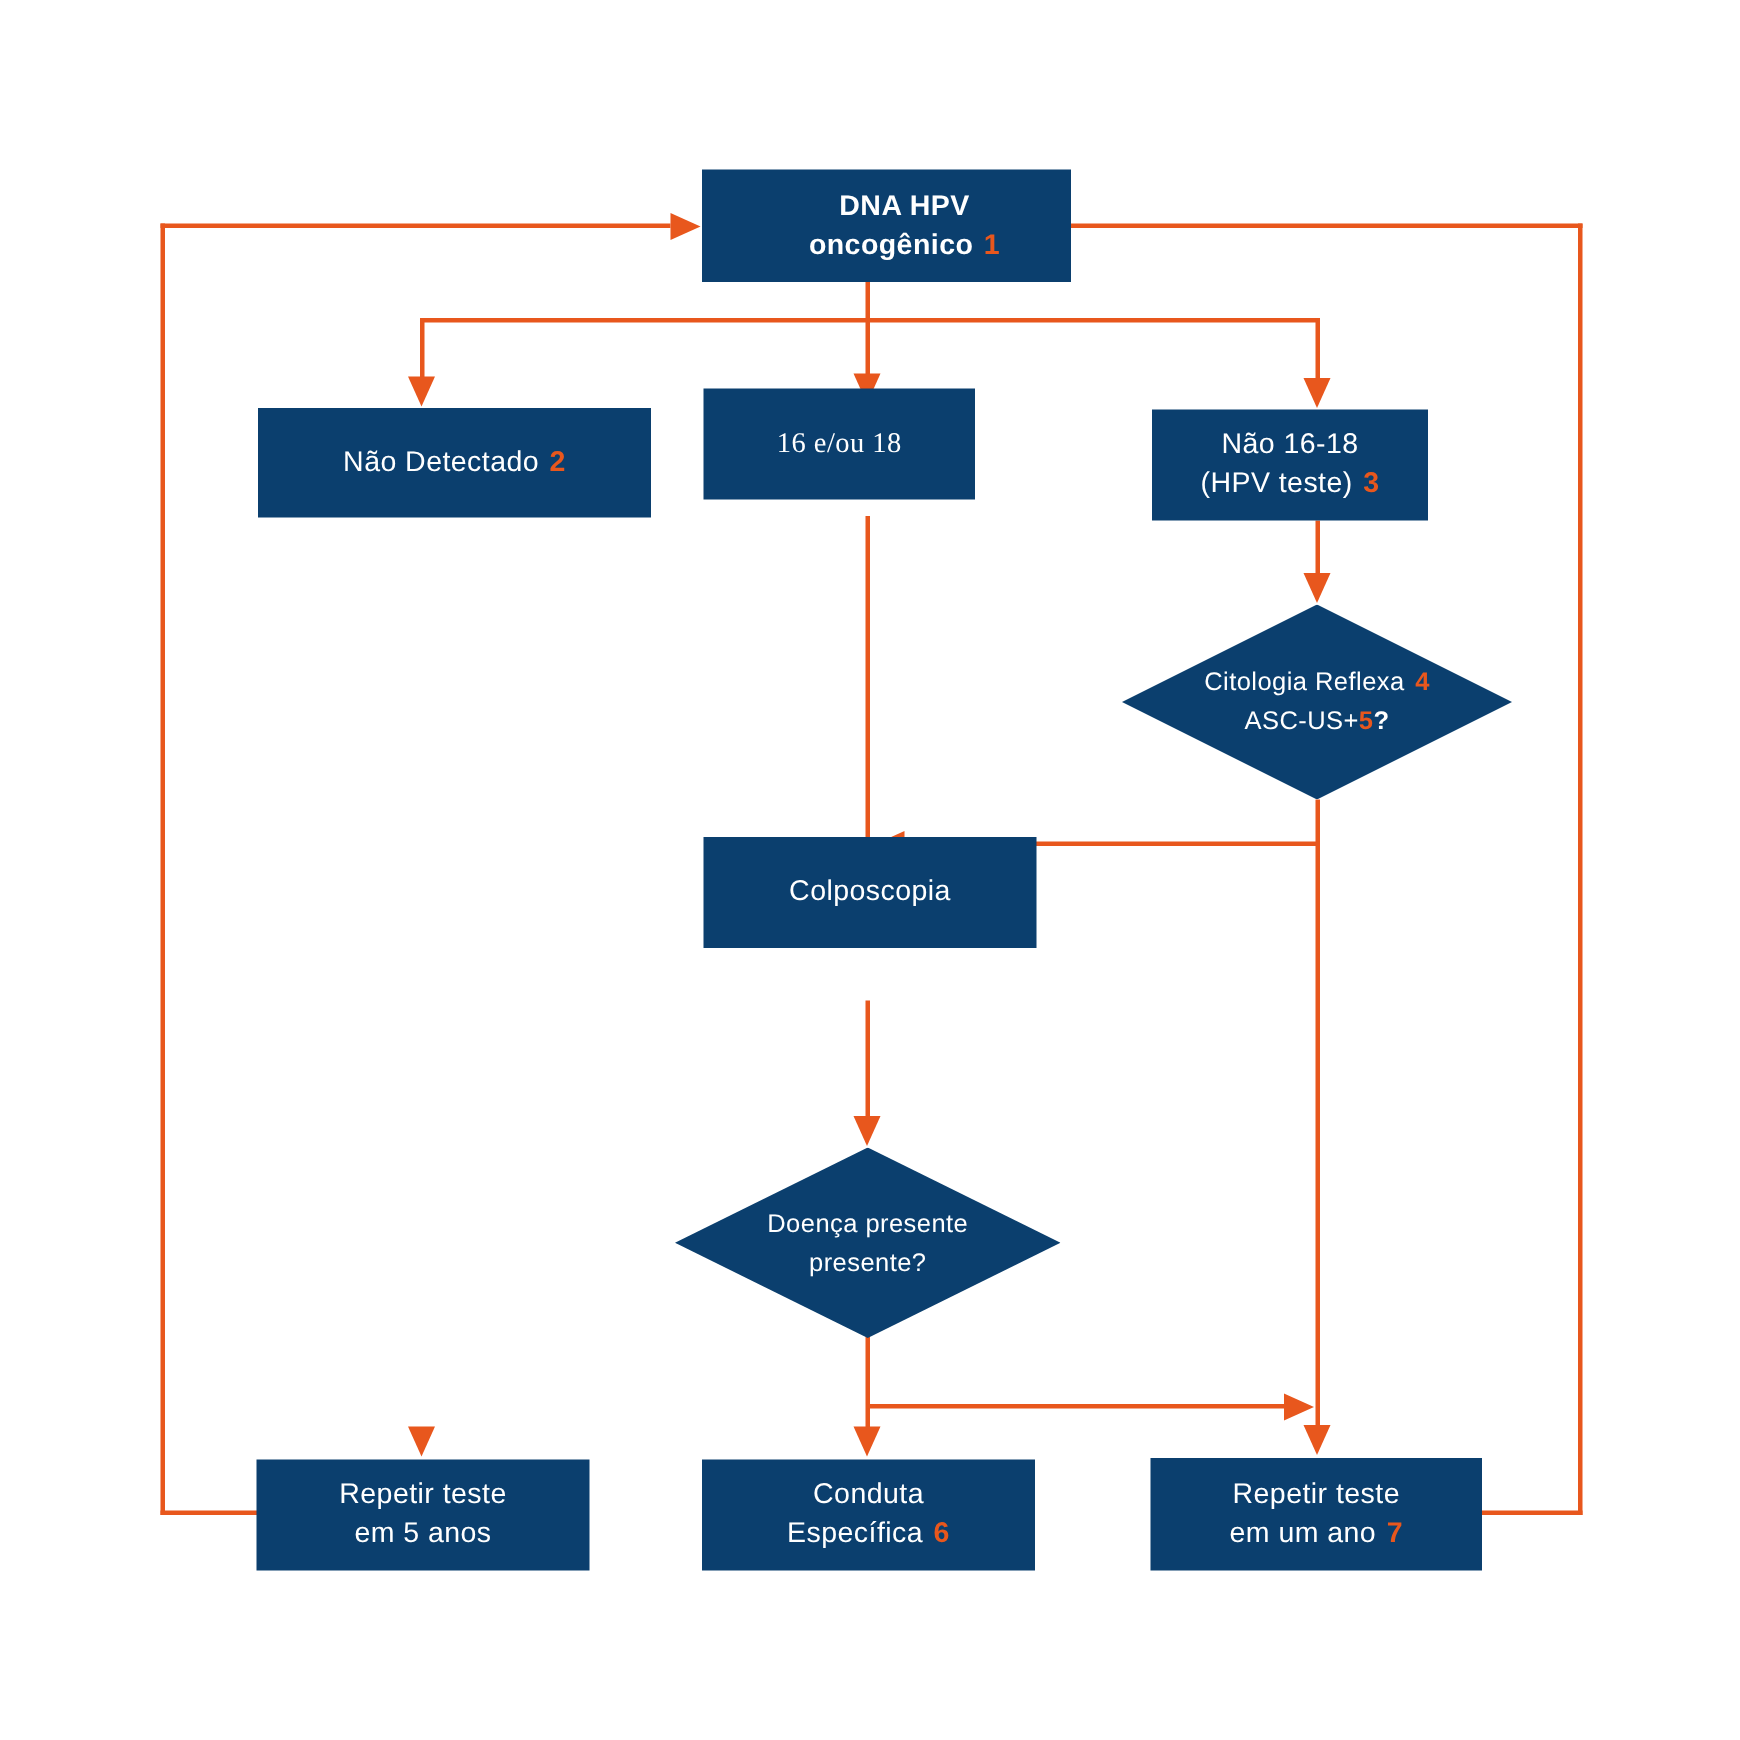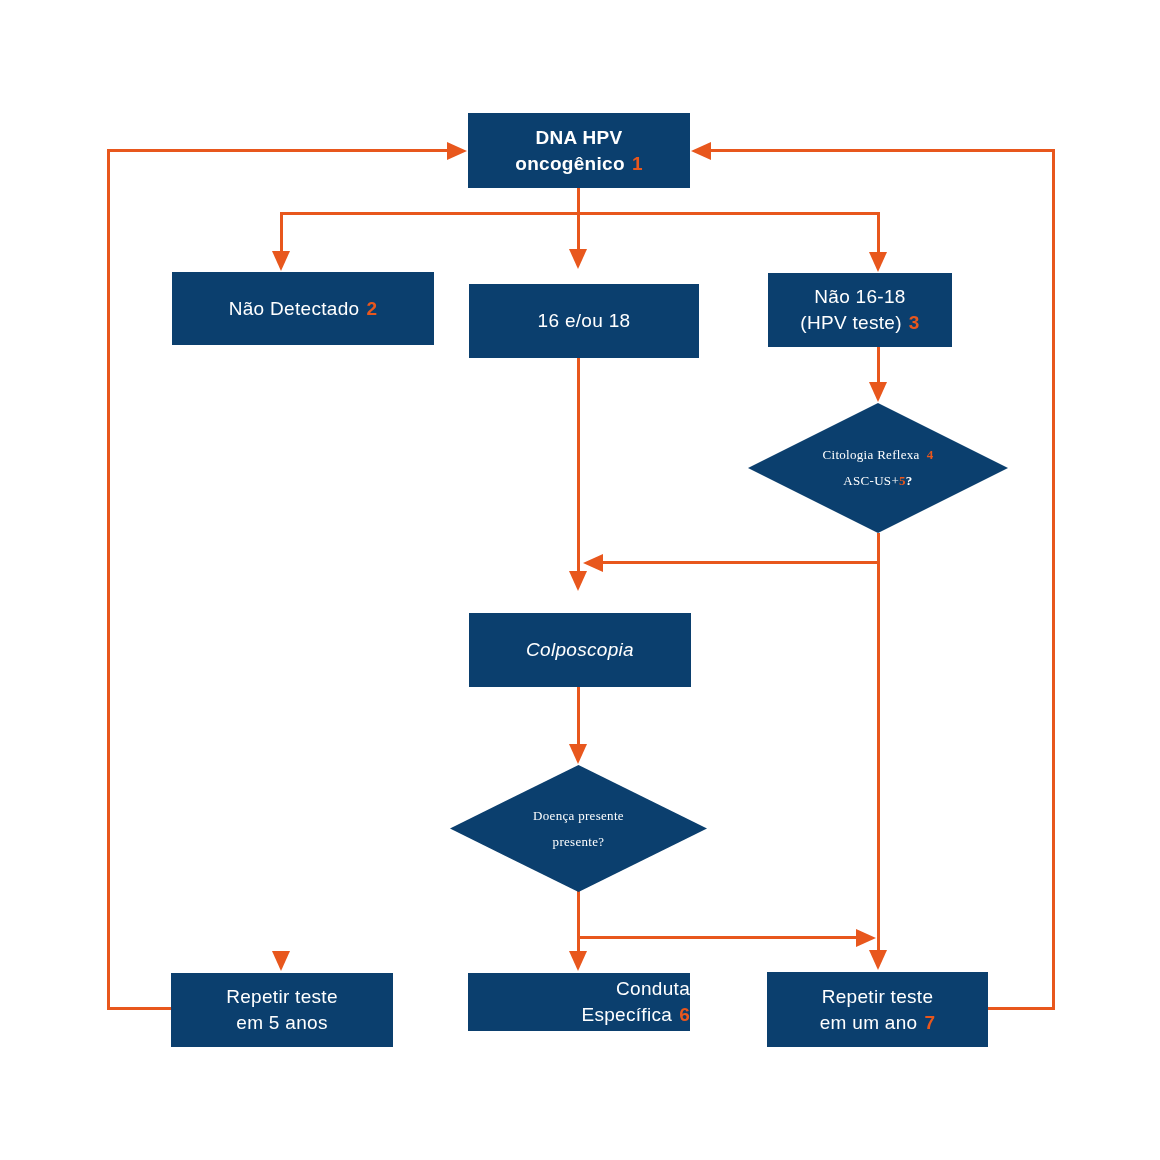--- a/index.html
+++ b/index.html
@@ -26,24 +26,23 @@
     letter-spacing:.3px;
   }
   .diamond{
     position:absolute;
     background:var(--navy);
     color:#ffffff;
     clip-path:polygon(50% 0,100% 50%,50% 100%,0 50%);
     display:flex;flex-direction:column;
     align-items:center;justify-content:center;
     text-align:center;
-    font-size:13px;
+    font-size:17px;
     line-height:26px;
     letter-spacing:.3px;
-    font-family:Liberation Serif, serif;
   }
   .bold{font-weight:bold;}
   .num{color:var(--orange);font-weight:bold;}
   .gap{margin-left:7px;}
   .hline,.vline{position:absolute;background:var(--orange);}
   .hline{height:3px;}
   .vline{width:3px;}
   .arr{position:absolute;width:0;height:0;}
   .arr.down{border-left:9px solid transparent;border-right:9px solid transparent;border-top:20px solid var(--orange);}
   .arr.right{border-top:9px solid transparent;border-bottom:9px solid transparent;border-left:20px solid var(--orange);}
@@ -80,58 +79,58 @@
   <div class="arr left" style="left:583px;top:554px;"></div>
   <div class="arr down" style="left:569px;top:571px;"></div>
   <div class="arr down" style="left:569px;top:744px;"></div>
   <div class="arr down" style="left:569px;top:951px;"></div>
   <div class="arr right" style="left:856px;top:929px;"></div>
   <div class="arr down" style="left:869px;top:950px;"></div>
   <div class="arr down" style="left:272px;top:951px;"></div>
   <div class="arr right" style="left:447px;top:142px;"></div>
   <div class="arr left" style="left:691px;top:142px;"></div>
 
-  <div class="box" style="left:468px;top:113px;width:222px;height:75px;">
+  <div class="box" style="left:468px;top:113px;width:222px;height:75px;padding-left:24px;">
     <div class="bold"><span>DNA HPV</span></div>
     <div class="bold"><span>oncogênico</span><span class="num gap">1</span></div>
   </div>
 
   <div class="box" style="left:172px;top:272px;width:262px;height:73px;">
     <div><span>Não Detectado</span><span class="num gap">2</span></div>
   </div>
 
-  <div class="box" style="left:469px;top:284px;width:230px;height:74px;">
+  <div class="box" style="left:469px;top:259px;width:181px;height:74px;font-family:Liberation Serif, serif;">
     <div><span>16 e/ou 18</span></div>
   </div>
 
   <div class="box" style="left:768px;top:273px;width:184px;height:74px;">
     <div><span>Não 16-18</span></div>
     <div><span>(HPV teste)</span><span class="num gap">3</span></div>
   </div>
 
   <div class="diamond" style="left:748px;top:403px;width:260px;height:130px;">
     <div><span>Citologia Reflexa</span><span class="num gap">4</span></div>
     <div><span>ASC-US+</span><span class="num">5</span><span class="bold">?</span></div>
   </div>
 
-  <div class="box" style="left:469px;top:613px;width:222px;height:74px;font-style:italic;">
+  <div class="box" style="left:469px;top:558px;width:222px;height:74px;">
     <div><span>Colposcopia</span></div>
   </div>
 
   <div class="diamond" style="left:450px;top:765px;width:257px;height:127px;">
     <div><span>Doença presente</span></div>
     <div><span>presente?</span></div>
   </div>
 
   <div class="box" style="left:171px;top:973px;width:222px;height:74px;">
     <div><span>Repetir teste</span></div>
     <div><span>em 5 anos</span></div>
   </div>
 
-  <div class="box" style="left:468px;top:973px;width:222px;height:58px;align-items:flex-end;">
+  <div class="box" style="left:468px;top:973px;width:222px;height:74px;">
     <div><span>Conduta</span></div>
     <div><span>Específica</span><span class="num gap">6</span></div>
   </div>
 
   <div class="box" style="left:767px;top:972px;width:221px;height:75px;">
     <div><span>Repetir teste</span></div>
     <div><span>em um ano</span><span class="num gap">7</span></div>
   </div>
 
 </div>

